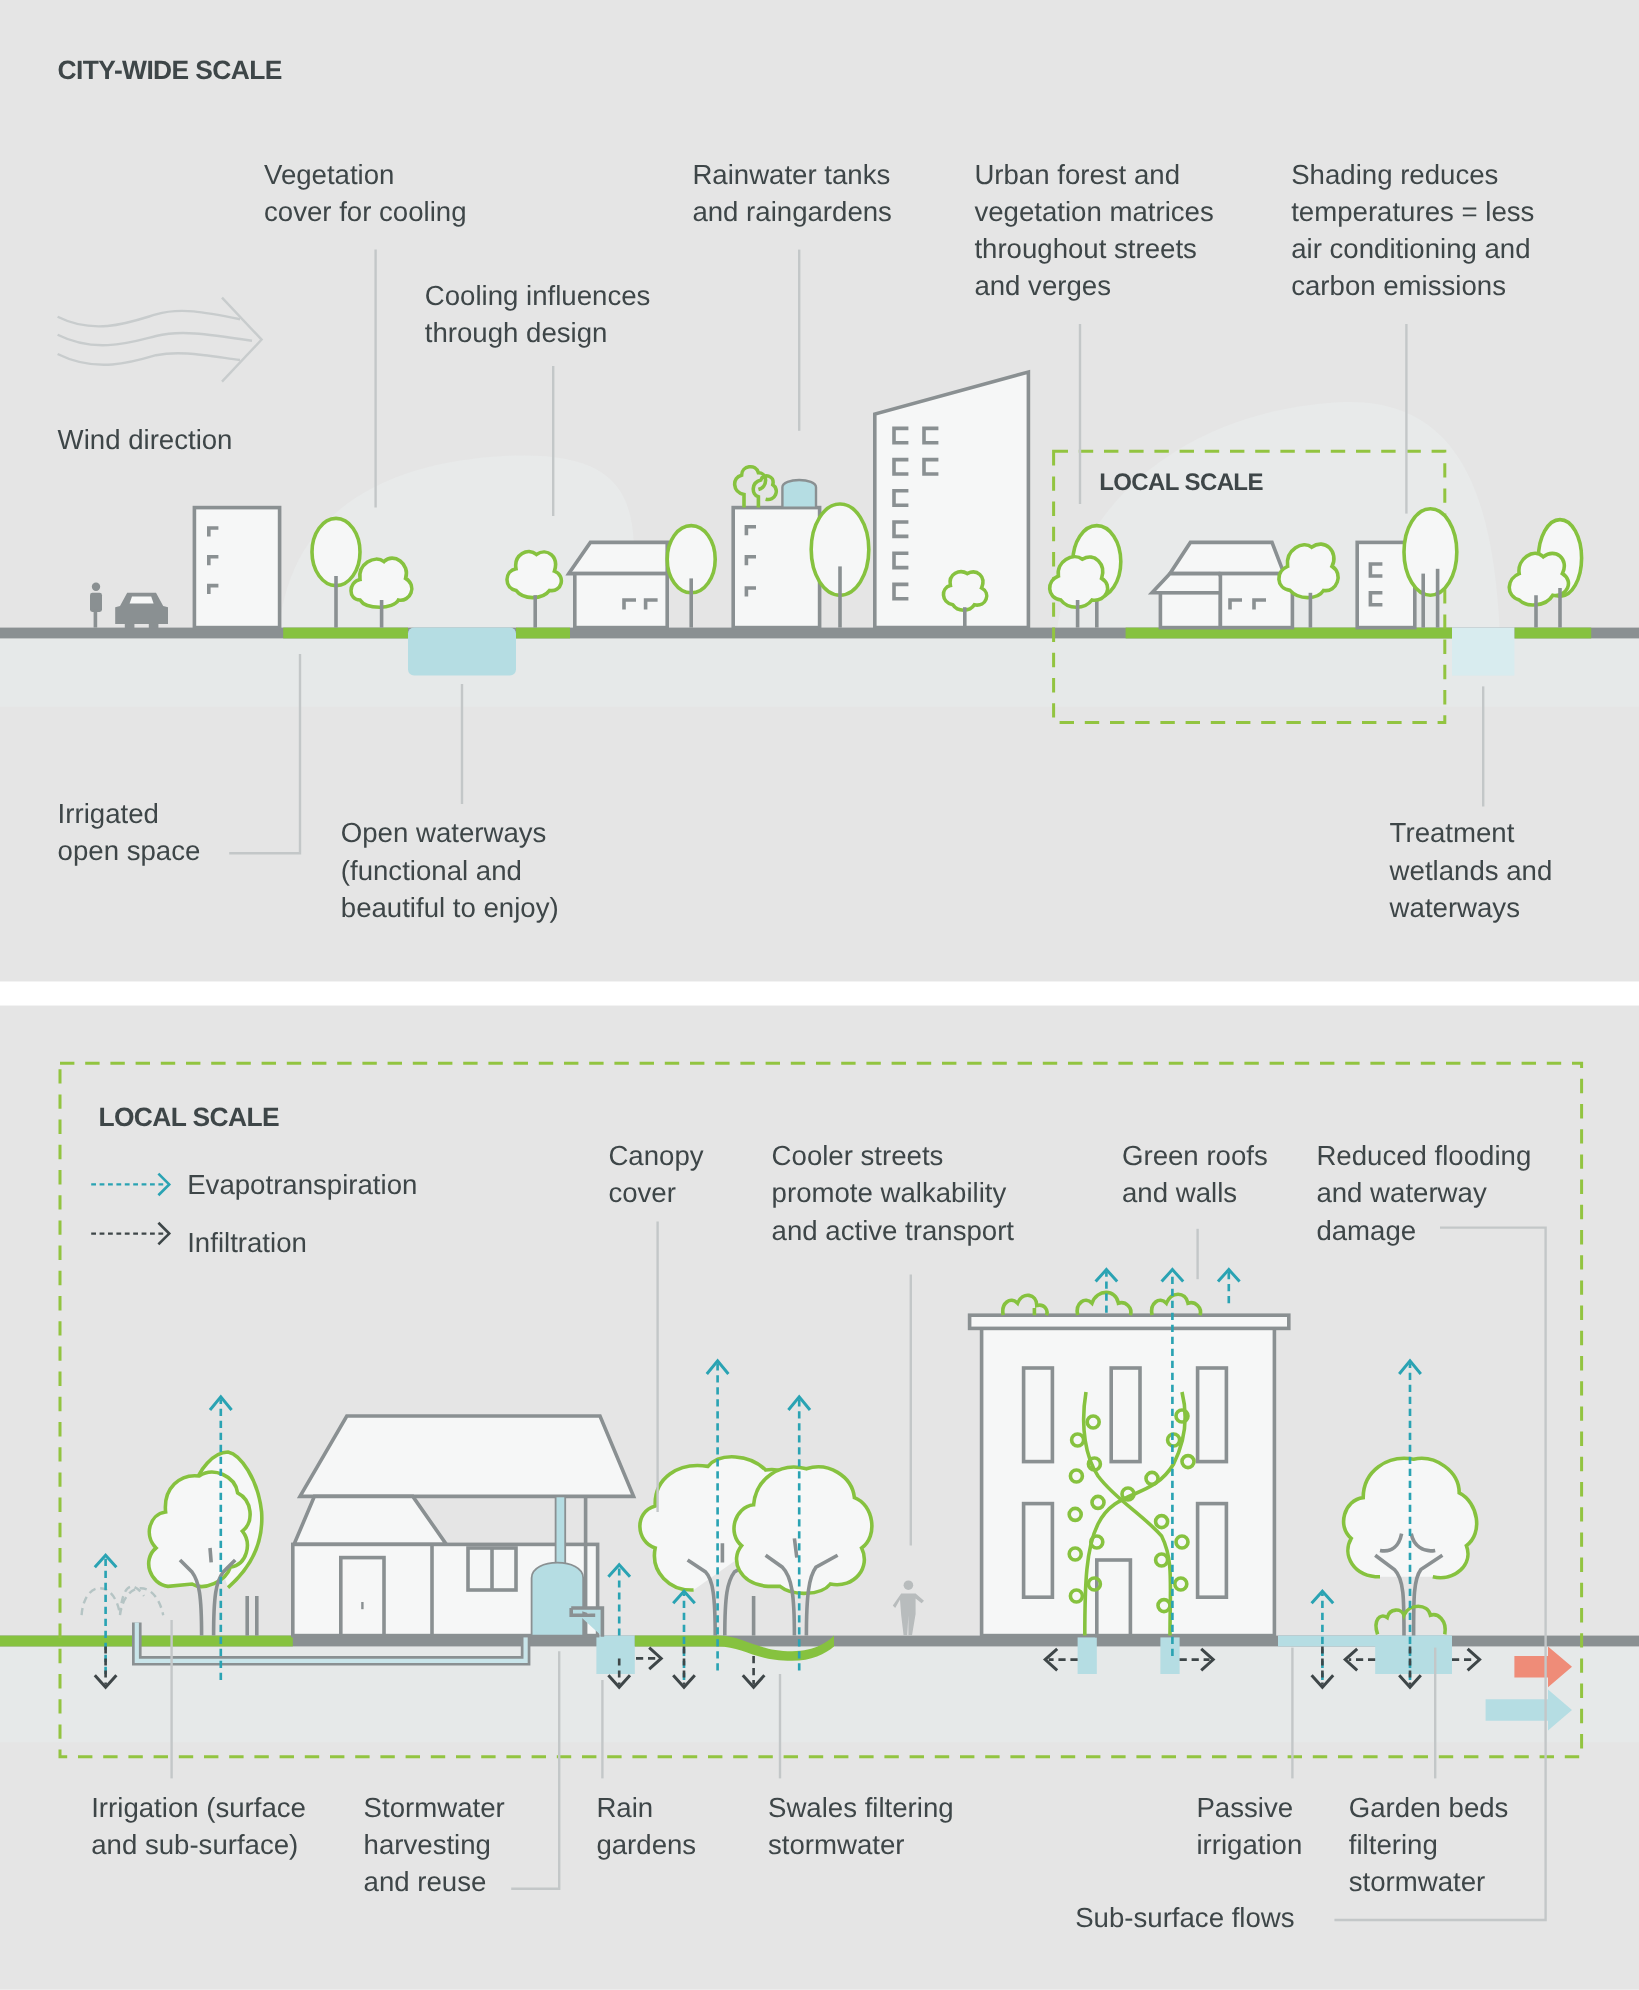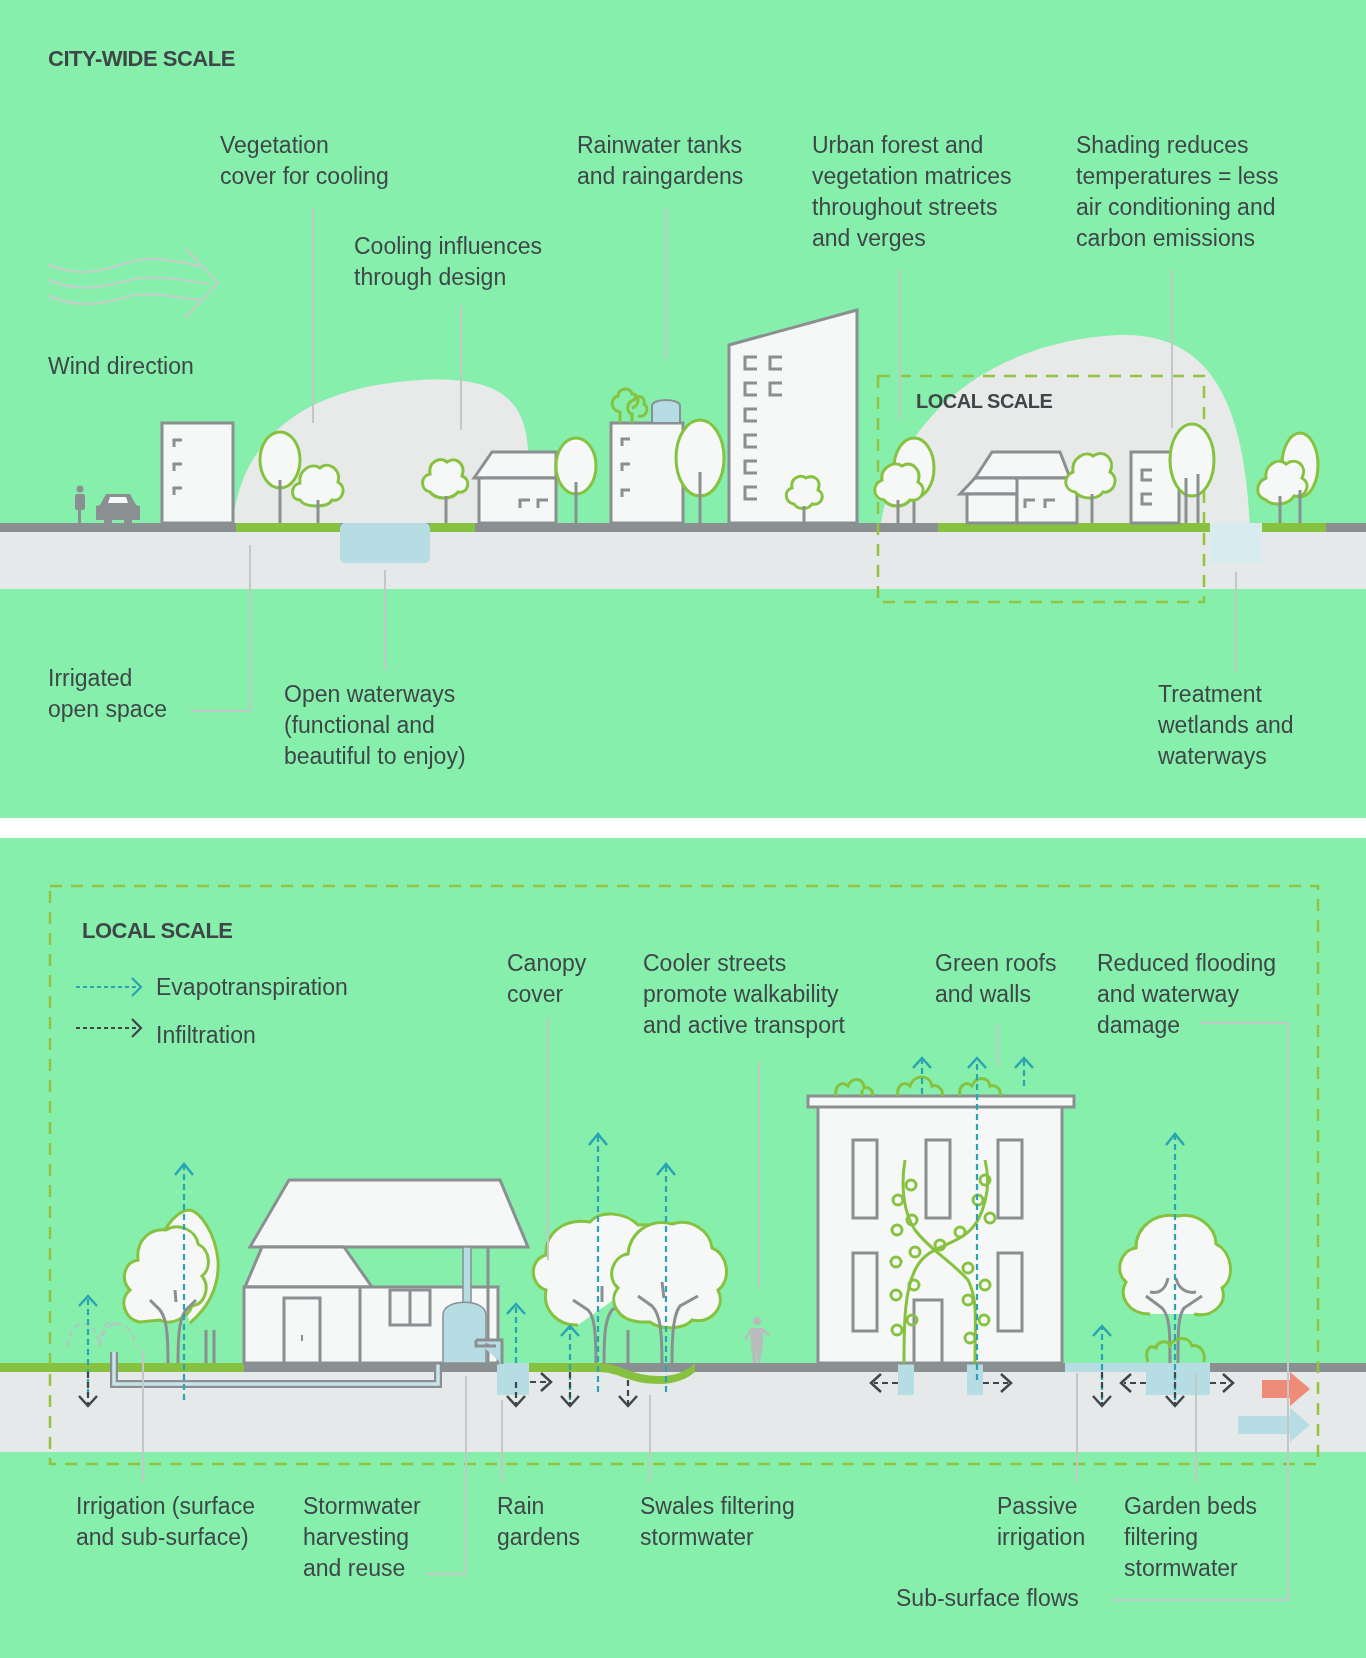--- a/index.html
+++ b/index.html
@@ -1,17 +1,17 @@
 <!DOCTYPE html>
 <html><head>
 <meta charset="utf-8">
 <style>
   html, body { margin: 0; padding: 0; background: #f6f7f7; }
   body { width: 1366px; height: 1658px; overflow: hidden; font-family: "Liberation Sans", "DejaVu Sans", sans-serif; }
-  .panel { position: absolute; left: 0; width: 1366px; background: #86efac; }
+  .panel { position: absolute; left: 0; width: 1366px; background: #e5e5e5; }
   #panel-top { top: 0; height: 818px; }
   #panel-bottom { top: 838px; height: 820px; }
   .gap { position: absolute; left: 0; top: 818px; width: 1366px; height: 20px; background: #ffffff; }
   svg { position: absolute; left: 0; top: 0; }
   .lbl { fill: #3e4648; font-size: 23px; font-family: "Liberation Sans", "DejaVu Sans", sans-serif; }
   .hd { fill: #3e4648; font-size: 22px; font-weight: bold; font-family: "Liberation Sans", "DejaVu Sans", sans-serif; letter-spacing: -0.5px; }
   .leader { stroke: #c3c7c8; stroke-width: 2; fill: none; }
   .bld { stroke: #8a9092; stroke-width: 3; fill: #f6f7f7; }
   .bldl { stroke: #8a9092; stroke-width: 3; fill: none; }
   .tree { stroke: #86c23f; stroke-width: 3; fill: #f6f7f7; }

